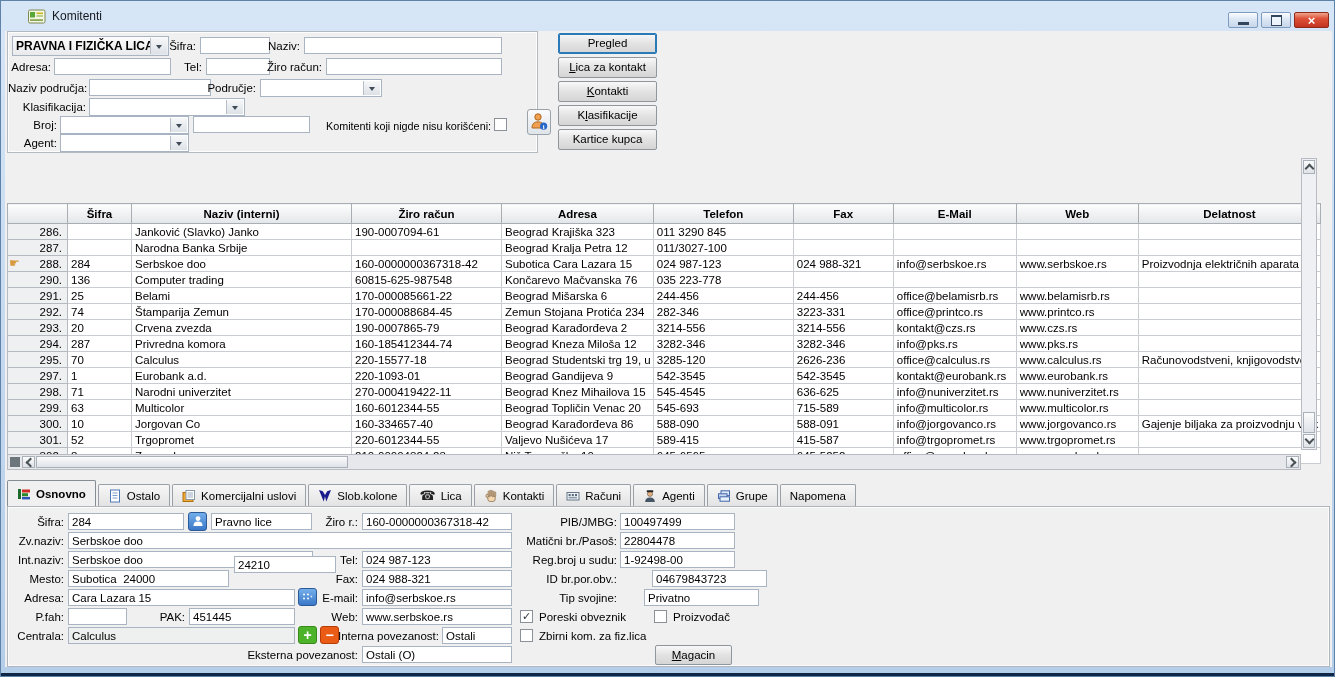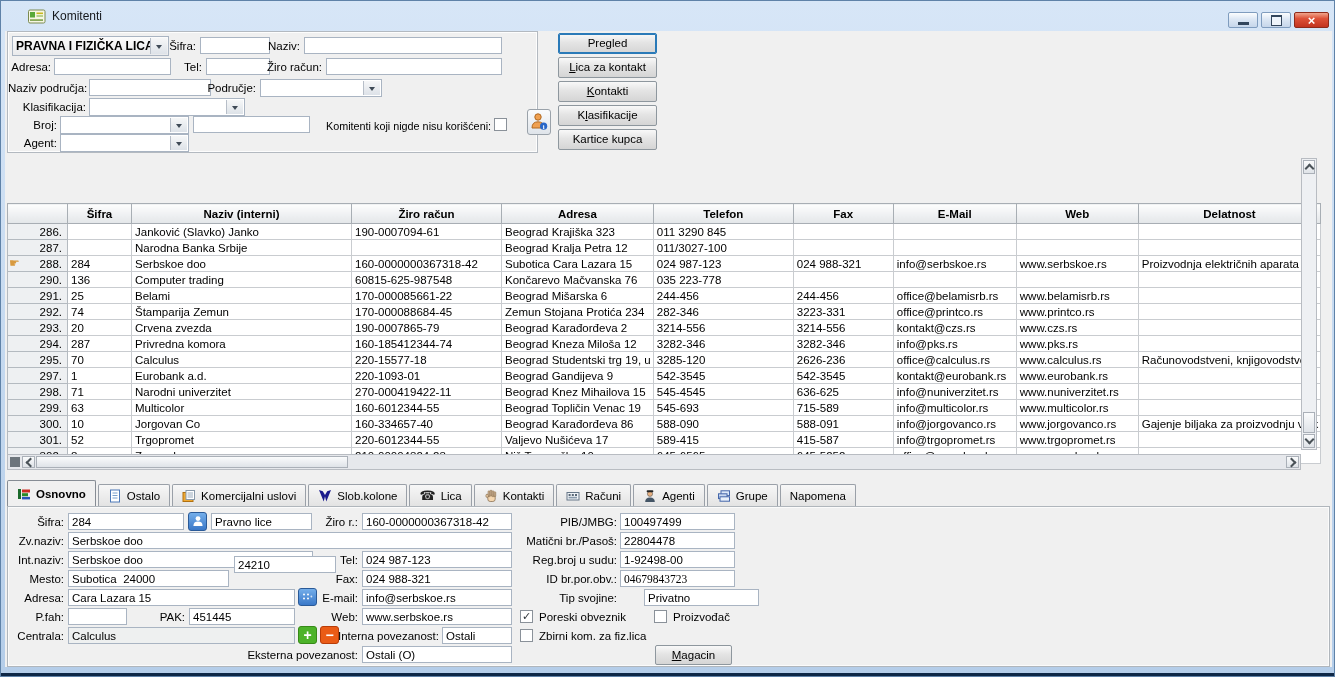--- a/index.html
+++ b/index.html
@@ -342,21 +342,21 @@
           <td>636-625</td>
           <td>info@nuniverzitet.rs</td>
           <td>www.nuniverzitet.rs</td>
           <td></td>
         </tr>
         <tr>
           <td class="rownum">299.</td>
           <td>63</td>
           <td>Multicolor</td>
           <td>160-6012344-55</td>
-          <td>Beograd Topličin Venac 19</td>
+          <td>Beograd Topličin Venac 20</td>
           <td>545-693</td>
           <td>715-589</td>
           <td>info@multicolor.rs</td>
           <td>www.multicolor.rs</td>
           <td></td>
         </tr>
         <tr>
           <td class="rownum">300.</td>
           <td>10</td>
           <td>Jorgovan Co</td>
@@ -543,21 +543,21 @@
     <input class="inp" style="left: 354px; top: 44px; width: 150px;" value="024 987-123">
     <span class="lbl" style="left:459px;top:44px;width:150px;">Reg.broj u sudu:</span>
     <input class="inp" style="left: 612px; top: 44px; width: 115px;" value="1-92498-00">
 
     <span class="lbl" style="left:0px;top:63px;width:56px;">Mesto:</span>
     <input class="inp" style="left: 60px; top: 63px; width: 161px;" value="Subotica  24000">
     <input class="inp" style="left: 226px; top: 49px; width: 102px;" value="24210">
     <span class="lbl" style="left:291px;top:63px;width:59px;">Fax:</span>
     <input class="inp" style="left: 354px; top: 63px; width: 150px;" value="024 988-321">
     <span class="lbl" style="left:459px;top:63px;width:150px;">ID br.por.obv.:</span>
-    <input class="inp" style="left: 612px; top: 63px; width: 115px; font-family: Liberation Serif, serif;" value="04679843723">
+    <input class="inp" style="left: 644px; top: 63px; width: 115px;" value="04679843723">
 
     <span class="lbl" style="left:0px;top:82px;width:56px;">Adresa:</span>
     <input class="inp" style="left: 60px; top: 82px; width: 227px;" value="Cara Lazara 15">
     <div class="sqbtn blue-btn" style="left:290px;top:81px;width:19px;height:18px;">
       <span><svg width="11" height="9" viewBox="0 0 11 9">
             <circle cx="2" cy="2.5" r="1" fill="#fff"></circle>
             <circle cx="6" cy="2.5" r="1" fill="#fff"></circle>
             <circle cx="2" cy="6.5" r="1" fill="#fff"></circle>
             <circle cx="6" cy="6.5" r="1" fill="#fff"></circle>
             <circle cx="9.4" cy="4.5" r="0.9" fill="#d8e6f4"></circle>

